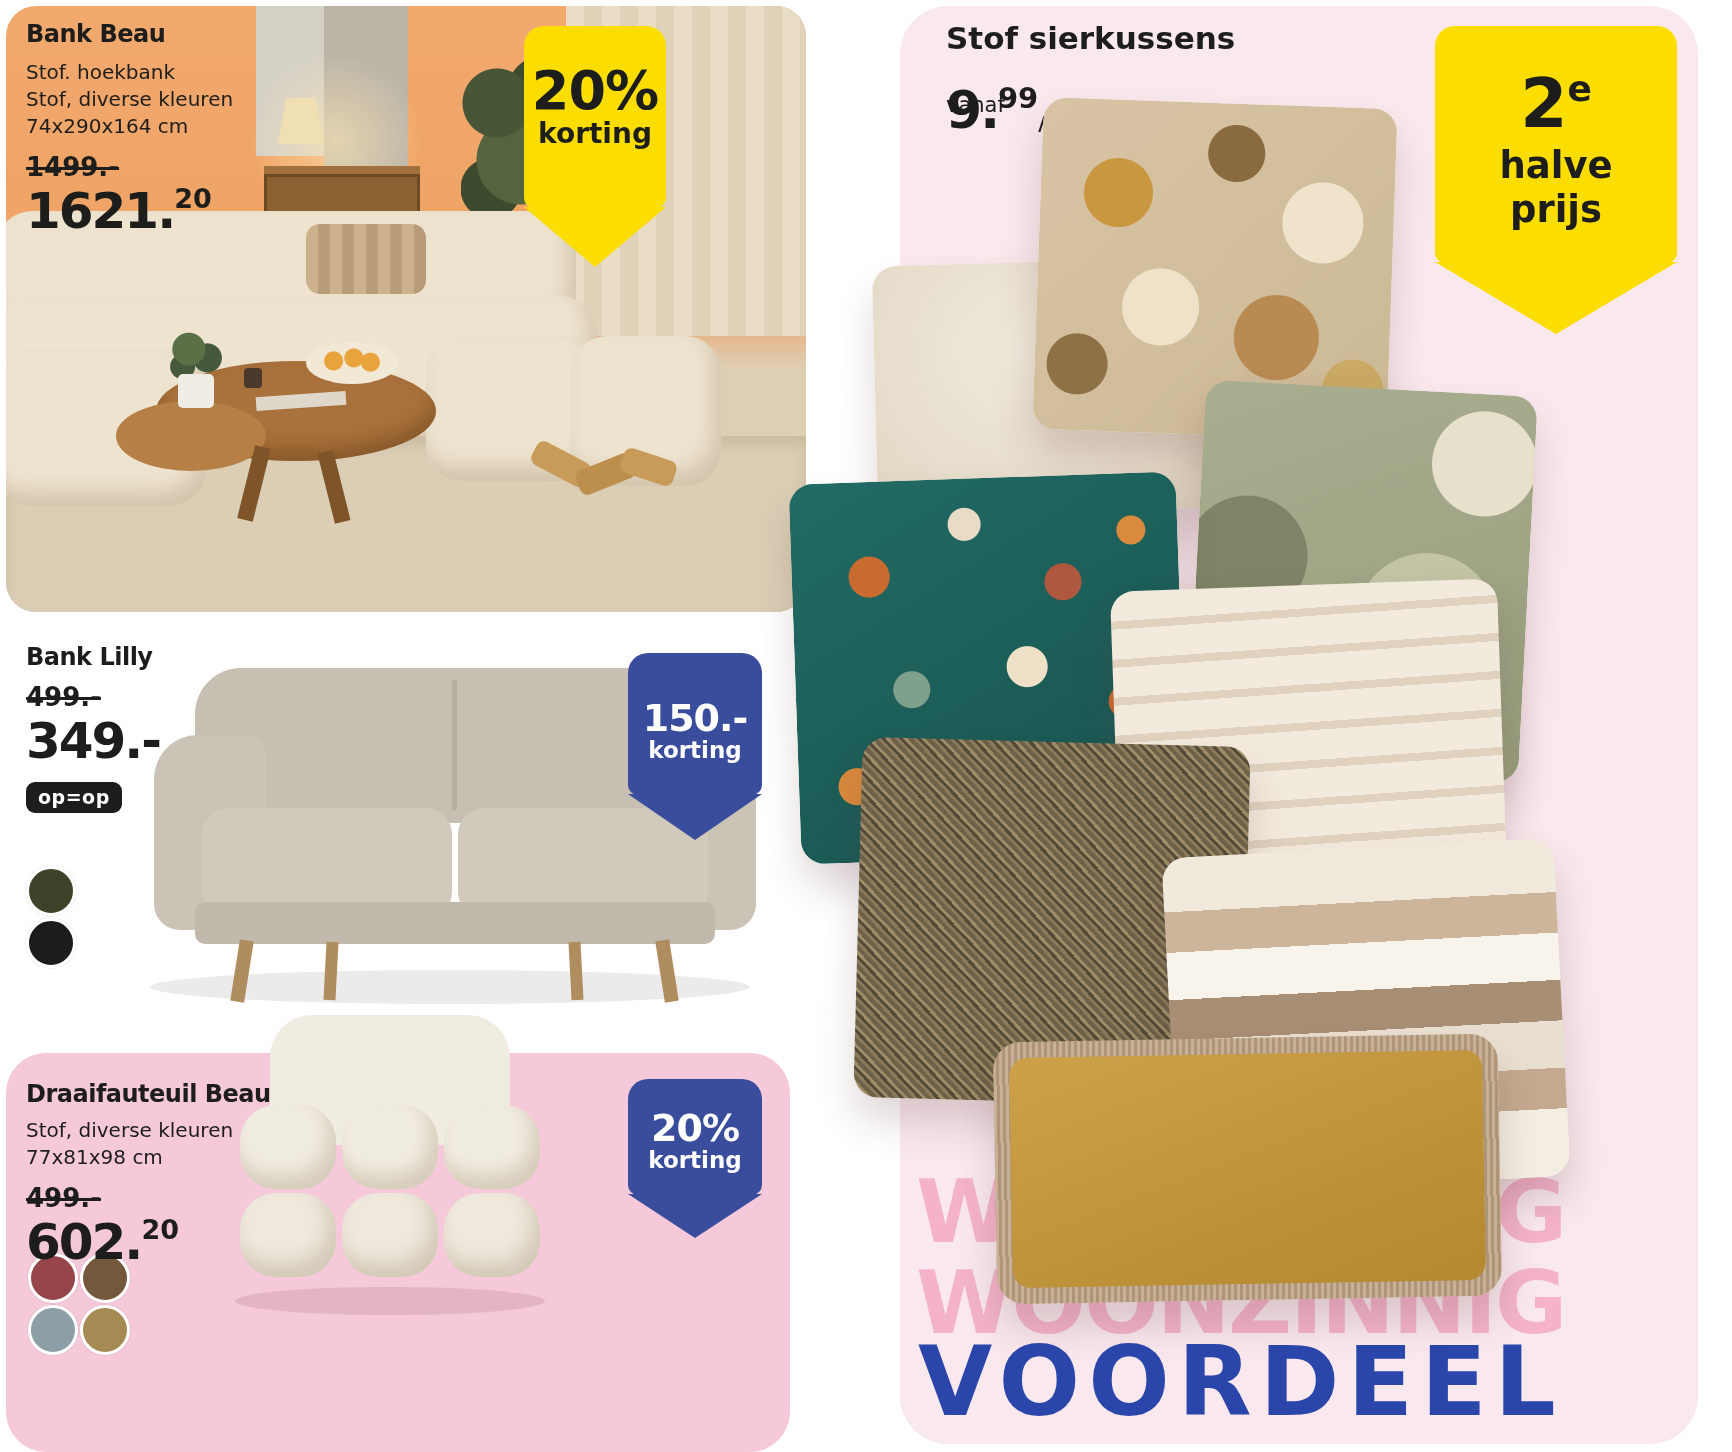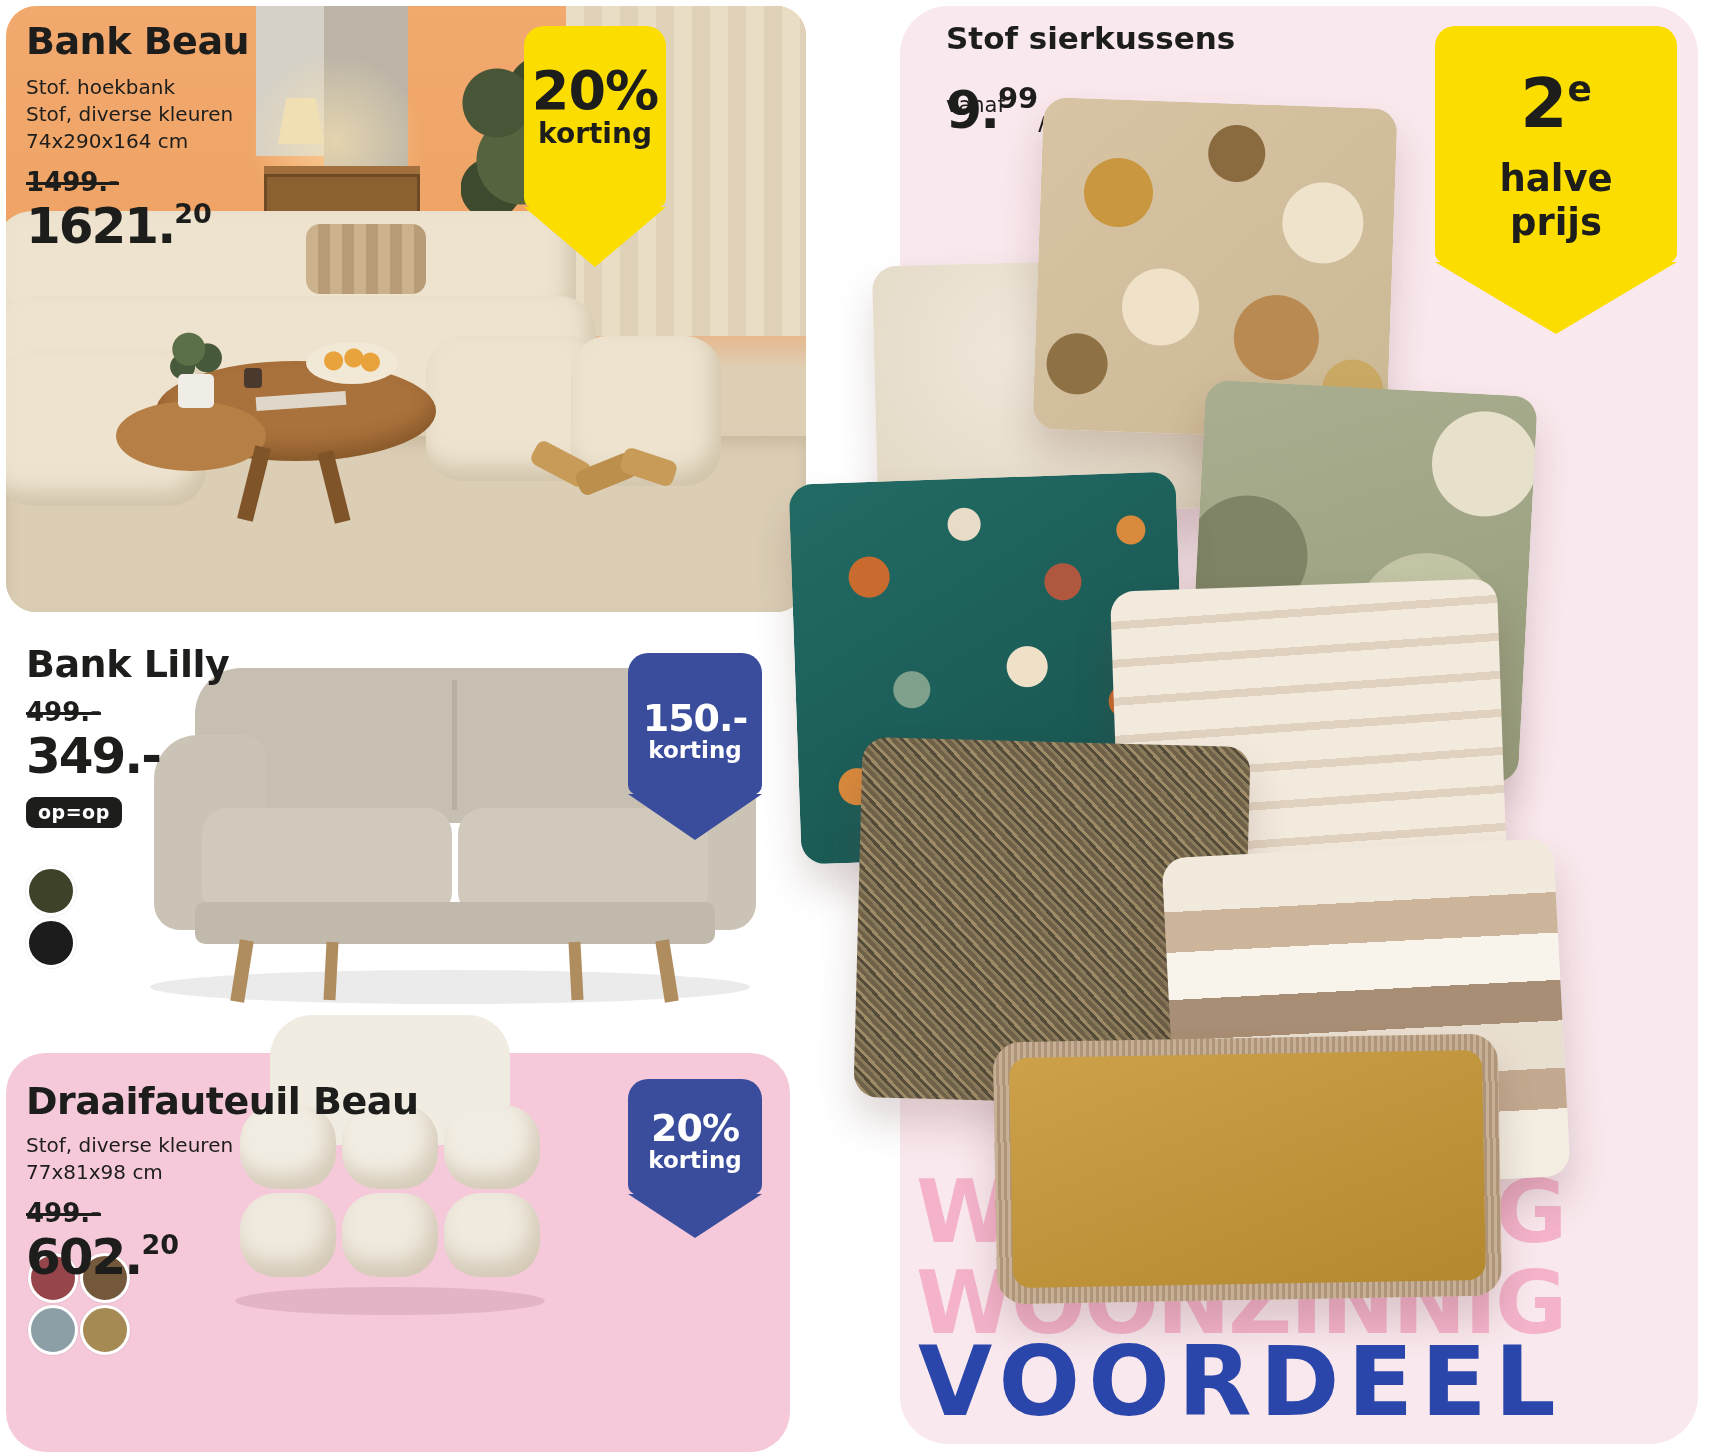--- a/index.html
+++ b/index.html
@@ -7,21 +7,21 @@
         font-family:"DejaVu Sans","Liberation Sans",sans-serif;color:#1D1D1B;}
   .abs{position:absolute;}
 
   
   .photo1{left:6px;top:6px;width:800px;height:606px;border-radius:30px;overflow:hidden;
           background:linear-gradient(180deg,#F2A96E 0%,#EFA365 42%,#E9AE7E 52%,#DECFB4 60%,#D9CDB4 100%);z-index:1;}
   .pink-panel{left:6px;top:1053px;width:784px;height:399px;border-radius:40px;background:#F5C9DA;z-index:0;}
   .right-panel{left:900px;top:6px;width:798px;height:1438px;border-radius:48px;background:#F9E8ED;z-index:0;}
 
   
-  .title{font-size:38px;font-weight:bold;letter-spacing:-0.5px;line-height:1.05;}
+  .title{font-size:24px;font-weight:bold;letter-spacing:-0.5px;line-height:1.05;}
   .desc{font-size:20px;line-height:27px;}
   .old-price{font-size:26px;font-weight:bold;text-decoration:line-through;text-decoration-thickness:3px;}
   .price{font-size:50px;font-weight:bold;letter-spacing:-2px;line-height:1;}
   .price .sup{font-size:27px;position:relative;top:-20px;letter-spacing:0;}
   .z5{z-index:5;}
 
   .opop{display:inline-block;background:#1D1D1B;color:#fff;font-size:19px;font-weight:bold;
         padding:4px 12px 5px;border-radius:9px;letter-spacing:0.5px;}
 
   .swatch{position:absolute;width:44px;height:44px;border-radius:50%;border:3px solid #fff;
@@ -242,19 +242,19 @@
   <div class="pillow pl-g" style="left:1170px;top:848px;width:392px;height:338px;transform:rotate(-3deg);z-index:8;"></div>
   <div class="pillow pl-h" style="left:995px;top:1038px;width:505px;height:262px;transform:rotate(-1deg);z-index:9;box-sizing:border-box;">
     <div class="inner"></div>
   </div>
 
   <div class="abs voordeel" style="left:918px;top:1334px;">VOORDEEL</div>
 
   <div class="badge badge-yellow" style="left:1435px;top:26px;width:242px;z-index:11;">
     <div class="rect" style="height:237px;padding-top:44px;box-sizing:border-box;">
       <div class="bl-num"><span>2</span><span class="sup">e</span></div>
-      <div class="bl-mid" style="margin-top:19px;">halve</div>
+      <div class="bl-mid" style="margin-top:6px;">halve</div>
       <div class="bl-mid">prijs</div>
     </div>
     <div class="pt" style="border-left:121px solid transparent;border-right:121px solid transparent;border-top:72px solid #FBDE00;"></div>
   </div>
 
 </div>
 
 </body></html>

